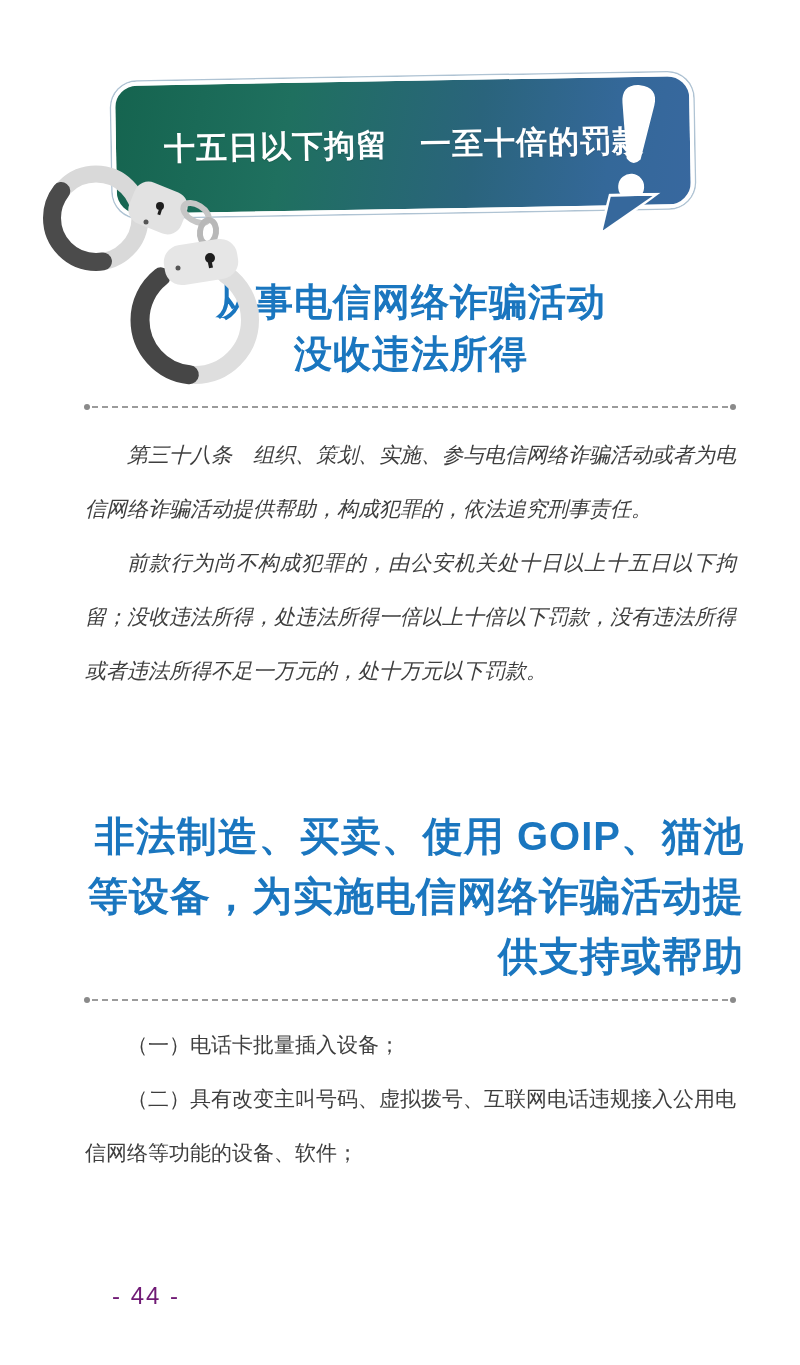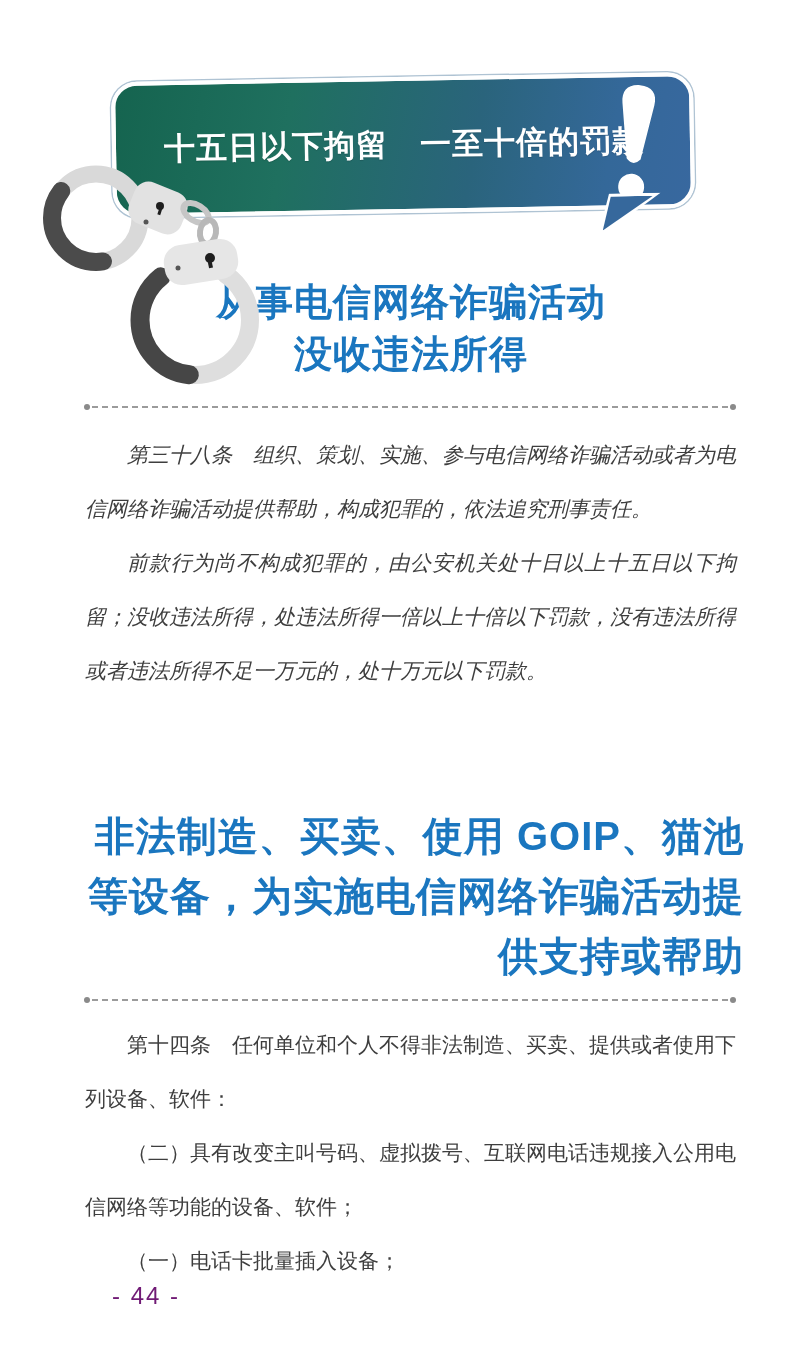--- a/index.html
+++ b/index.html
@@ -125,20 +125,19 @@
   <div class="body-block b1">
     <p>第三十八条　组织、策划、实施、参与电信网络诈骗活动或者为电信网络诈骗活动提供帮助，构成犯罪的，依法追究刑事责任。</p>
     <p>前款行为尚不构成犯罪的，由公安机关处十日以上十五日以下拘留；没收违法所得，处违法所得一倍以上十倍以下罚款，没有违法所得或者违法所得不足一万元的，处十万元以下罚款。</p>
   </div>
 
   <h2 class="h2">非法制造、买卖、使用 GOIP、猫池等设备，为实施电信网络诈骗活动提供支持或帮助</h2>
 
   <div class="divider d2"></div>
 
   <div class="body-block b2">
-    <p>第十四条　任何单位和个人不得非法制造、买卖、提供或者使用下列设备、软件：</p>
+    <p>（一）电话卡批量插入设备；</p>
     <p>（二）具有改变主叫号码、虚拟拨号、互联网电话违规接入公用电信网络等功能的设备、软件；</p>
-    <p>（一）电话卡批量插入设备；</p>
   </div>
 
   <div class="footer">- 44 -</div>
 
 </div>
 
 </body></html>

